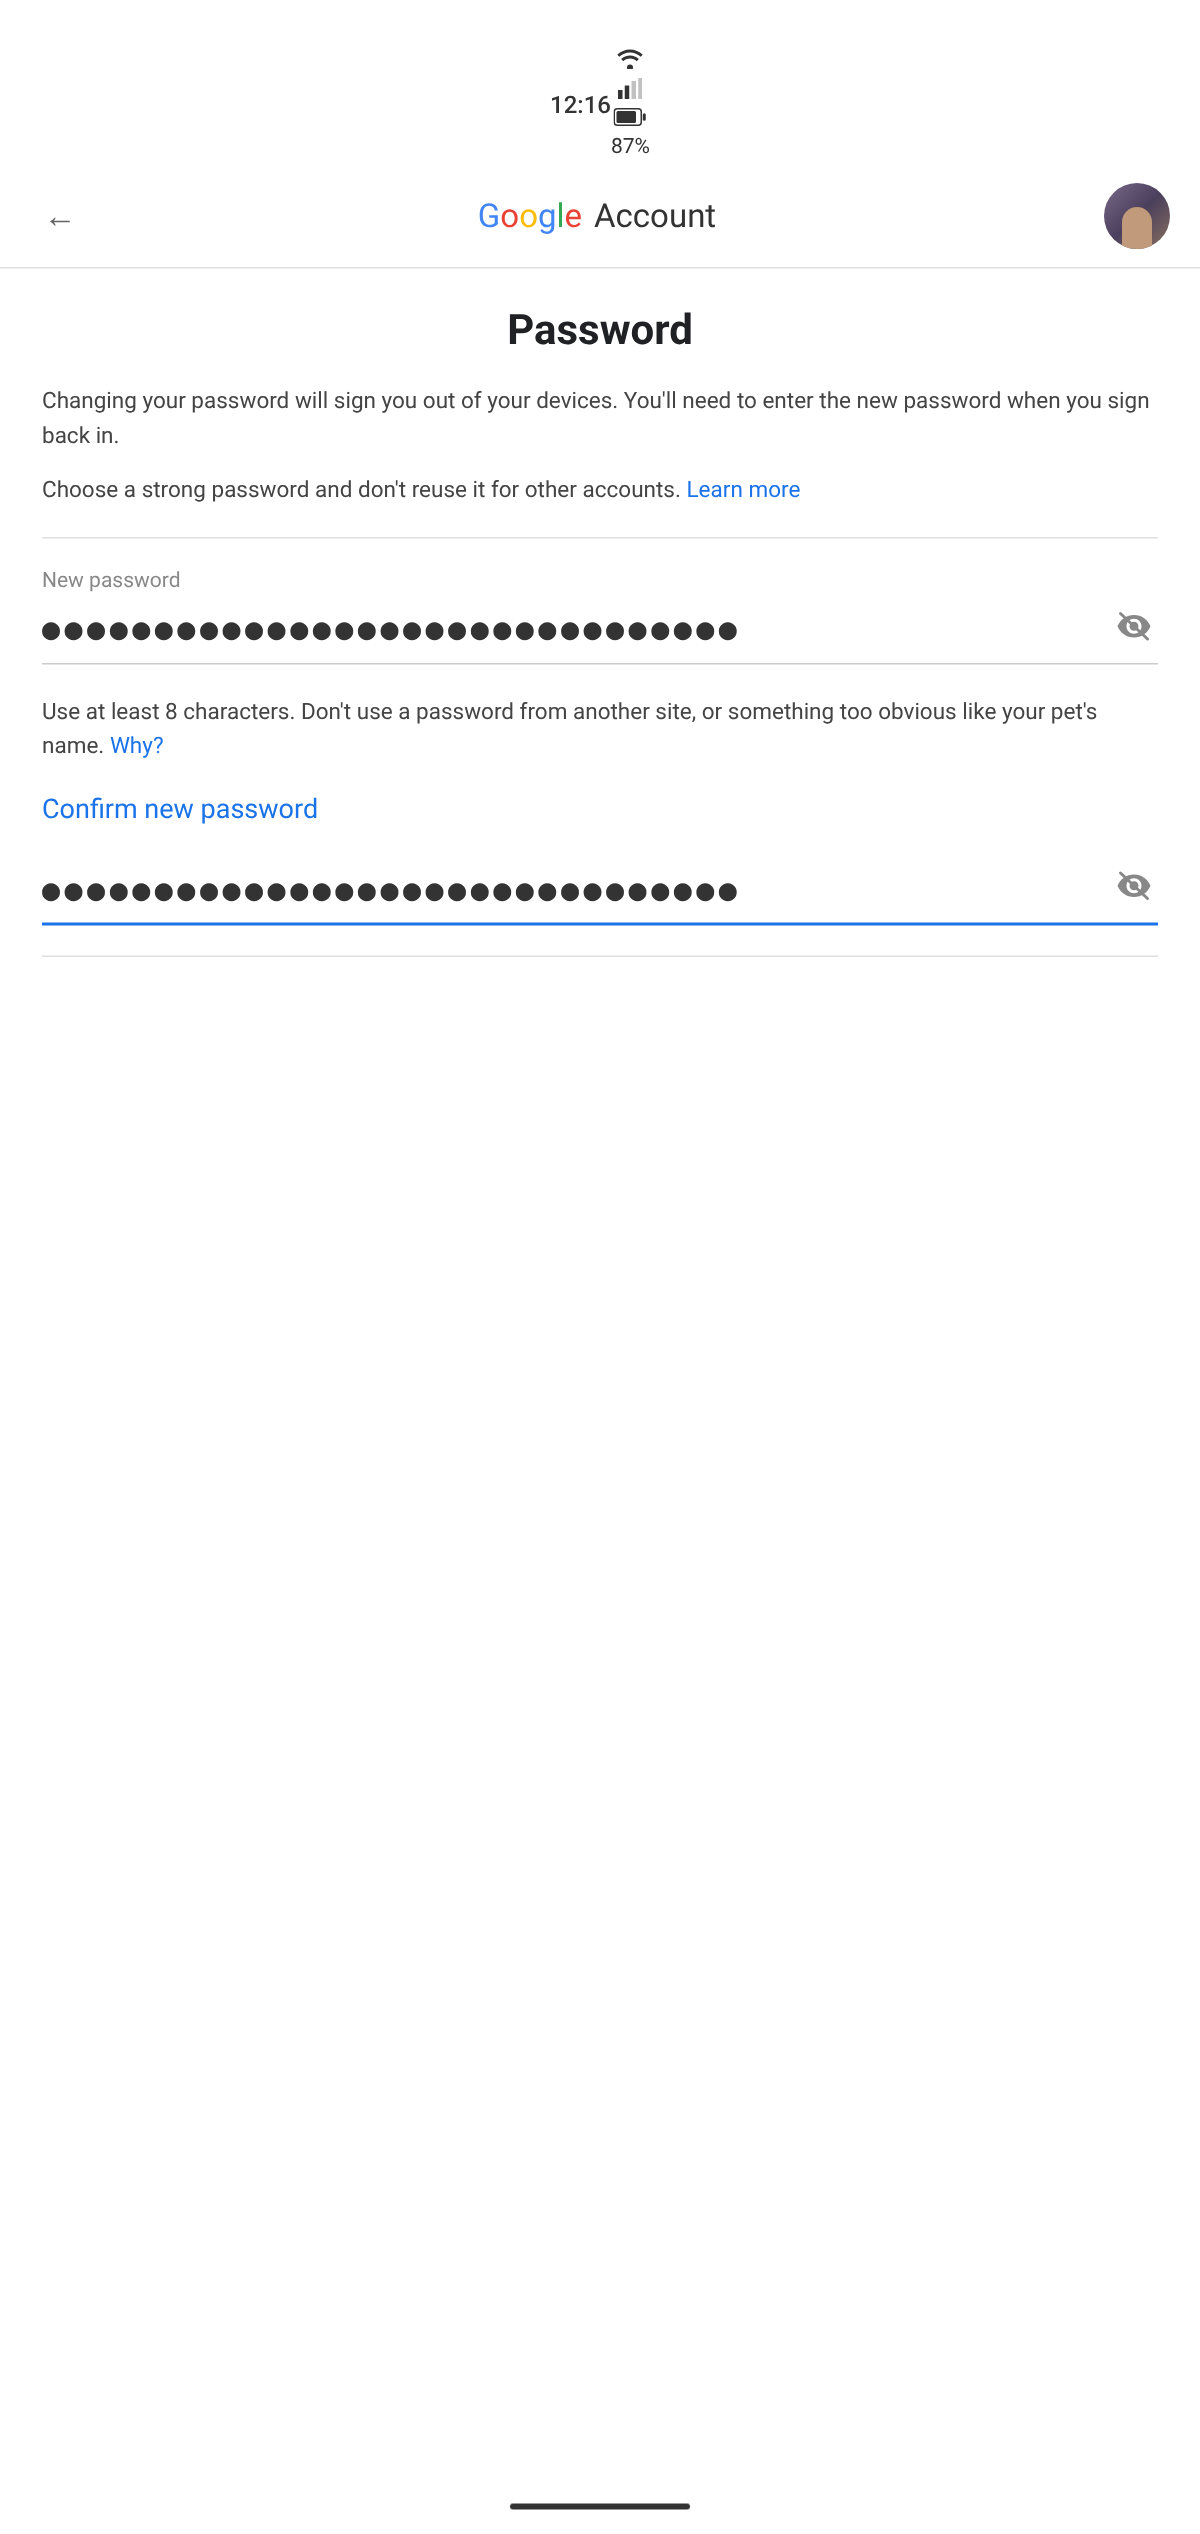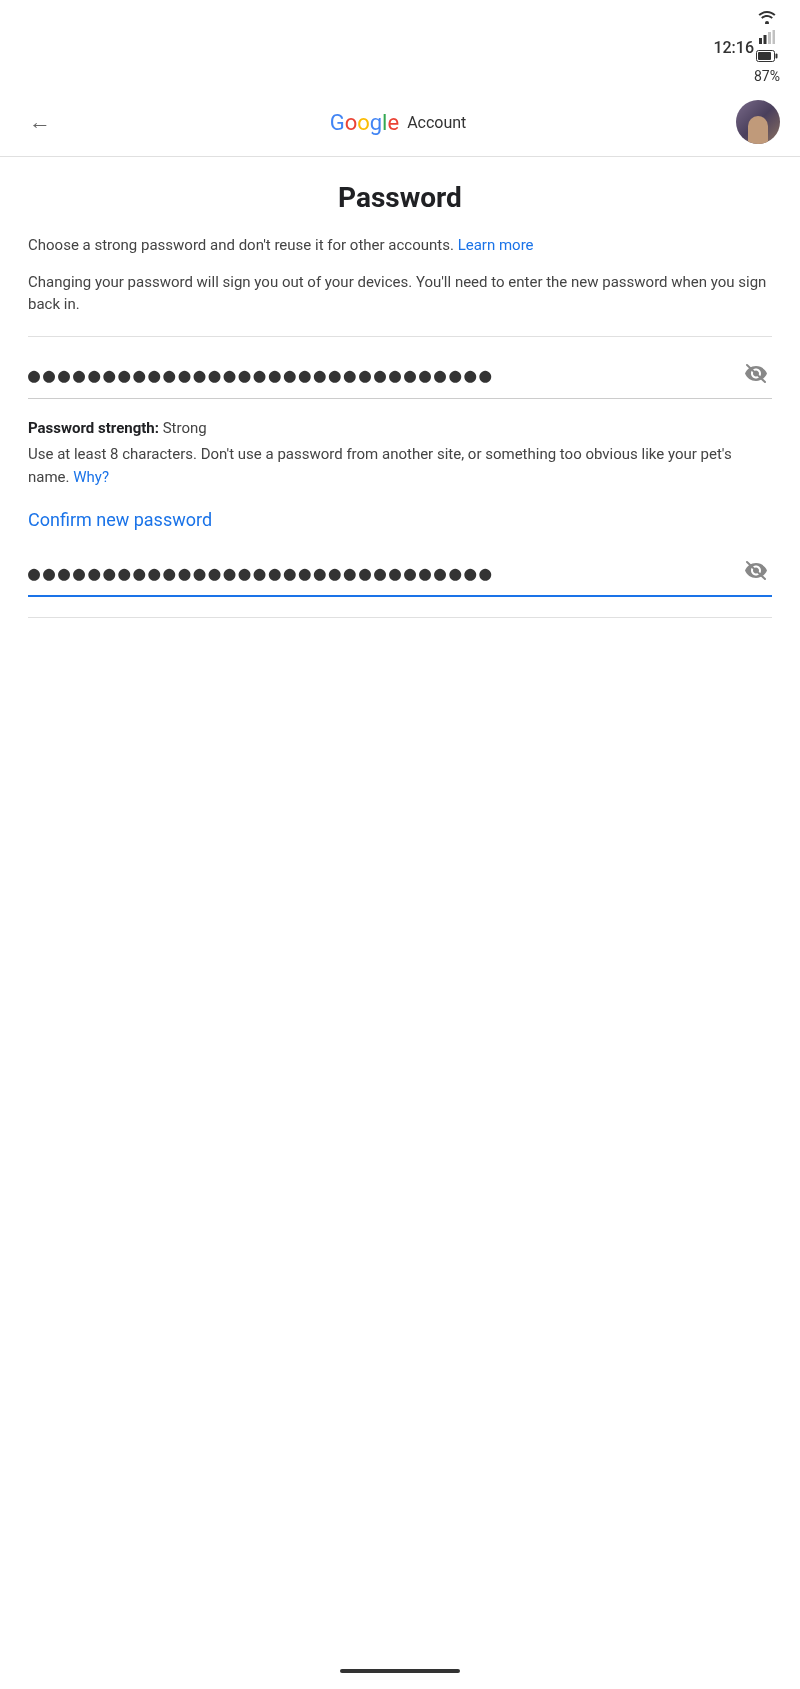--- a/index.html
+++ b/index.html
@@ -9,24 +9,25 @@
       font-family: 'Roboto', Arial, sans-serif;
       background: #fff;
       width: 800px;
       min-height: 1689px;
       position: relative;
     }
 
     
     .status-bar {
       display: flex;
-      justify-content: flex-end;
+      justify-content: center;
       align-items: center;
       padding: 10px 20px 8px 20px;
       background: #fff;
+      margin-top: 22px;
     }
     .status-time {
       font-size: 16px;
       font-weight: 500;
       color: #333;
     }
     .status-icons {
       display: flex;
       align-items: center;
       gap: 6px;
@@ -68,21 +69,21 @@
       display: flex;
       align-items: center;
       gap: 0;
     }
     .g-blue { color: #4285F4; }
     .g-red { color: #EA4335; }
     .g-yellow { color: #FBBC05; }
     .g-green { color: #34A853; }
     .nav-account-text {
       color: #333;
-      font-size: 16px;
+      font-size: 22px;
       margin-left: 4px;
     }
     .avatar {
       width: 44px;
       height: 44px;
       border-radius: 50%;
       background: linear-gradient(135deg, #7a6b8a 0%, #4a3f5c 50%, #8a7060 100%);
       overflow: hidden;
       display: flex;
       align-items: flex-end;
@@ -278,46 +279,43 @@
   </div>
   <div class="avatar">
     <div class="avatar-figure"></div>
   </div>
 </div>
 
 <div class="content">
 
   <h1 class="page-title">Password</h1>
 
+  <p class="description">Changing your password will sign you out of your devices. You'll need to enter the new password when you sign back in.</p>
+
   <p class="description">
     <span>Choose a strong password and don't reuse it for other accounts.</span>
     <a class="learn-more-link">Learn more</a>
   </p>
 
-  <p class="description">Changing your password will sign you out of your devices. You'll need to enter the new password when you sign back in.</p>
-
   <hr class="divider">
 
   <div class="field-group">
+    <span class="field-label">New password</span>
     <div class="input-row">
       <span class="password-dots">●●●●●●●●●●●●●●●●●●●●●●●●●●●●●●●</span>
       <span class="eye-icon">
         <svg width="24" height="24" viewBox="0 0 24 24" fill="none">
           <path d="M12 5C7 5 2.73 8.11 1 12.5C2.73 16.89 7 20 12 20C17 20 21.27 16.89 23 12.5C21.27 8.11 17 5 12 5ZM12 17.5C9.24 17.5 7 15.26 7 12.5C7 9.74 9.24 7.5 12 7.5C14.76 7.5 17 9.74 17 12.5C17 15.26 14.76 17.5 12 17.5ZM12 9.5C10.34 9.5 9 10.84 9 12.5C9 14.16 10.34 15.5 12 15.5C13.66 15.5 15 14.16 15 12.5C15 10.84 13.66 9.5 12 9.5Z" fill="#888"></path>
           <line x1="3" y1="4" x2="21" y2="21" stroke="#888" stroke-width="2" stroke-linecap="round"></line>
         </svg>
       </span>
     </div>
   </div>
 
   <div class="strength-section">
-    <p class="strength-label">
-      <span class="strength-bold">Password strength:</span>
-      <span class="strength-value">Strong</span>
-    </p>
     <p class="strength-tip">
       <span>Use at least 8 characters. Don't use a password from another site, or something too obvious like your pet's name.</span>
       <a class="why-link">Why?</a>
     </p>
   </div>
 
   <div class="field-group">
     <span class="confirm-label field-label active">Confirm new password</span>
     <div class="input-row active-border">
       <span class="password-dots">●●●●●●●●●●●●●●●●●●●●●●●●●●●●●●●</span>

